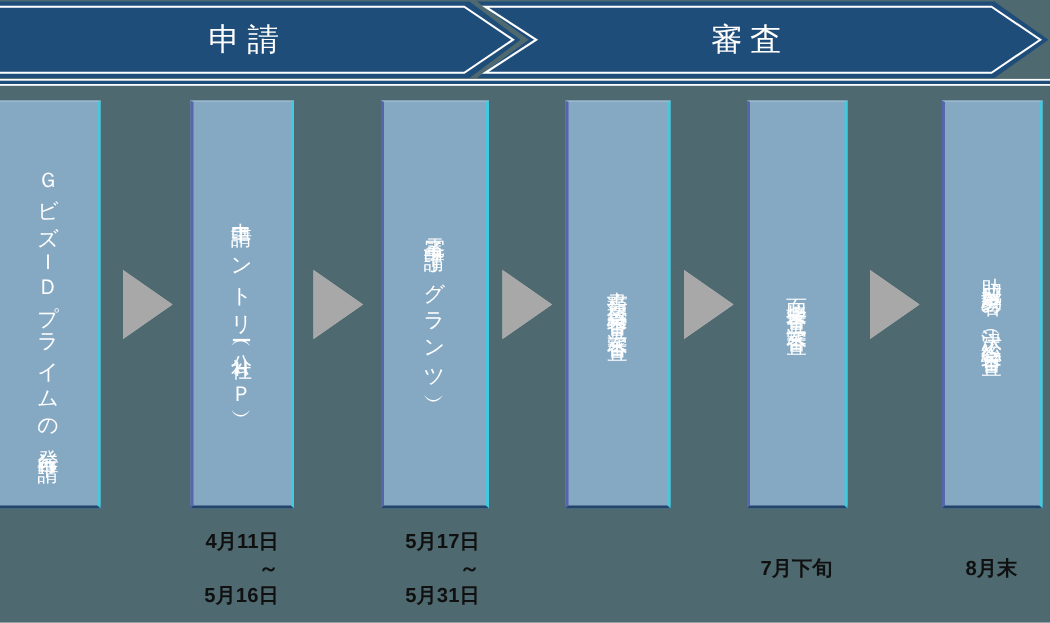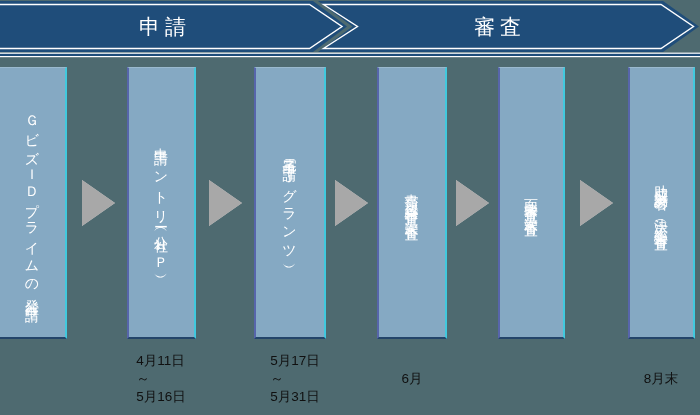--- a/index.html
+++ b/index.html
@@ -32,22 +32,22 @@
   .flow-arrow{
     position:absolute;top:180px;width:0;height:0;
     border-top:23px solid transparent;
     border-bottom:23px solid transparent;
     border-left:33px solid #a8a8a8;
     filter:drop-shadow(0 0 0.5px #c9c9c9);
   }
   .date-block{
     position:absolute;top:348px;height:62px;width:130px;
     display:flex;flex-direction:column;align-items:center;justify-content:center;
-    font-size:13.5px;font-weight:400;color:#101010;
-    line-height:1.32;text-align:left;white-space:pre-line;
+    font-size:13.5px;font-weight:700;color:#101010;
+    line-height:1.32;text-align:right;white-space:pre-line;
   }
 </style>
 </head>
 <body>
 
 <div class="canvas">
 
   <svg class="header-svg" viewBox="0 0 700 60">
 
     <polygon points="-12,1 313,1 347,26.5 313,52 -12,52" fill="#1f4d7a"></polygon>
@@ -87,16 +87,16 @@
   <div class="flow-arrow" style="left:335px;"></div>
   <div class="flow-arrow" style="left:456px;"></div>
   <div class="flow-arrow" style="left:580px;"></div>
 
   <div class="date-block" style="left:96px;">4月11日
 ～
 5月16日</div>
   <div class="date-block" style="left:230px;">5月17日
 ～
 5月31日</div>
-  <div class="date-block" style="left:347px;">6月</div>
+  <div class="date-block" style="left:466px;">7月下旬</div>
   <div class="date-block" style="left:596px;">8月末</div>
 
 </div>
 
 </body></html>

